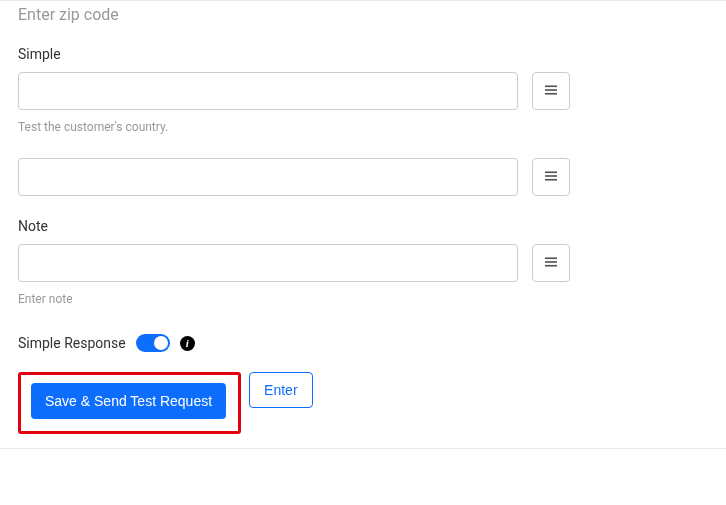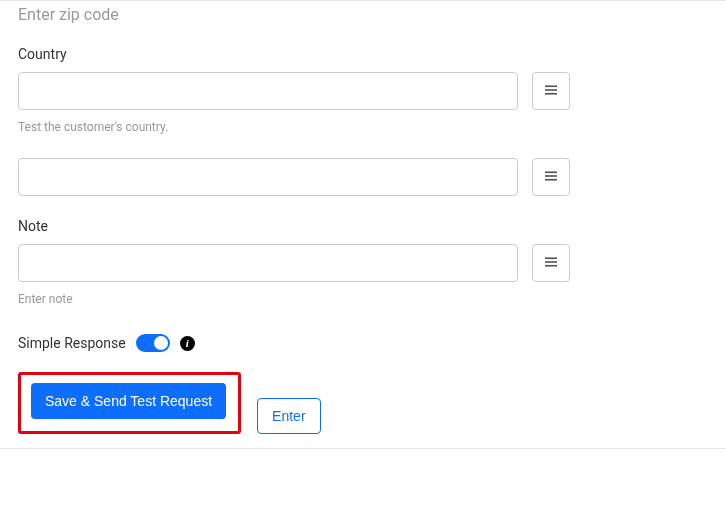--- a/index.html
+++ b/index.html
@@ -113,22 +113,22 @@
       align-items: center;
       justify-content: center;
       font-size: 11px;
       font-weight: bold;
       flex: 0 0 auto;
       font-family: Georgia, serif;
       font-style: italic;
     }
     .button-row {
       display: flex;
-      align-items: flex-end;
-      gap: 16px;
+      align-items: flex-start;
+      gap: 8px;
       margin-top: 20px;
     }
     .highlight-box {
       border: 3px solid #e3000f;
       border-radius: 3px;
       padding: 8px 12px 12px 10px;
       display: inline-flex;
     }
     .btn-primary {
       background: #0d6efd;
@@ -152,21 +152,21 @@
     }
   </style>
 </head>
 <body>
 
 <div class="container">
 
   <div class="helper-text-top">Enter zip code</div>
 
   <div class="field">
-    <label class="field-label">Country</label>
+    <label class="field-label">Simple</label>
     <div class="field-row">
       <input type="text" class="text-input" value="" style="">
       <button class="icon-button">
         <span>
           <svg viewBox="0 0 24 24" fill="none" stroke="#555" stroke-width="2.2">
             <line x1="4" y1="7" x2="20" y2="7"></line>
             <line x1="4" y1="12" x2="20" y2="12"></line>
             <line x1="4" y1="17" x2="20" y2="17"></line>
           </svg>
         </span>

